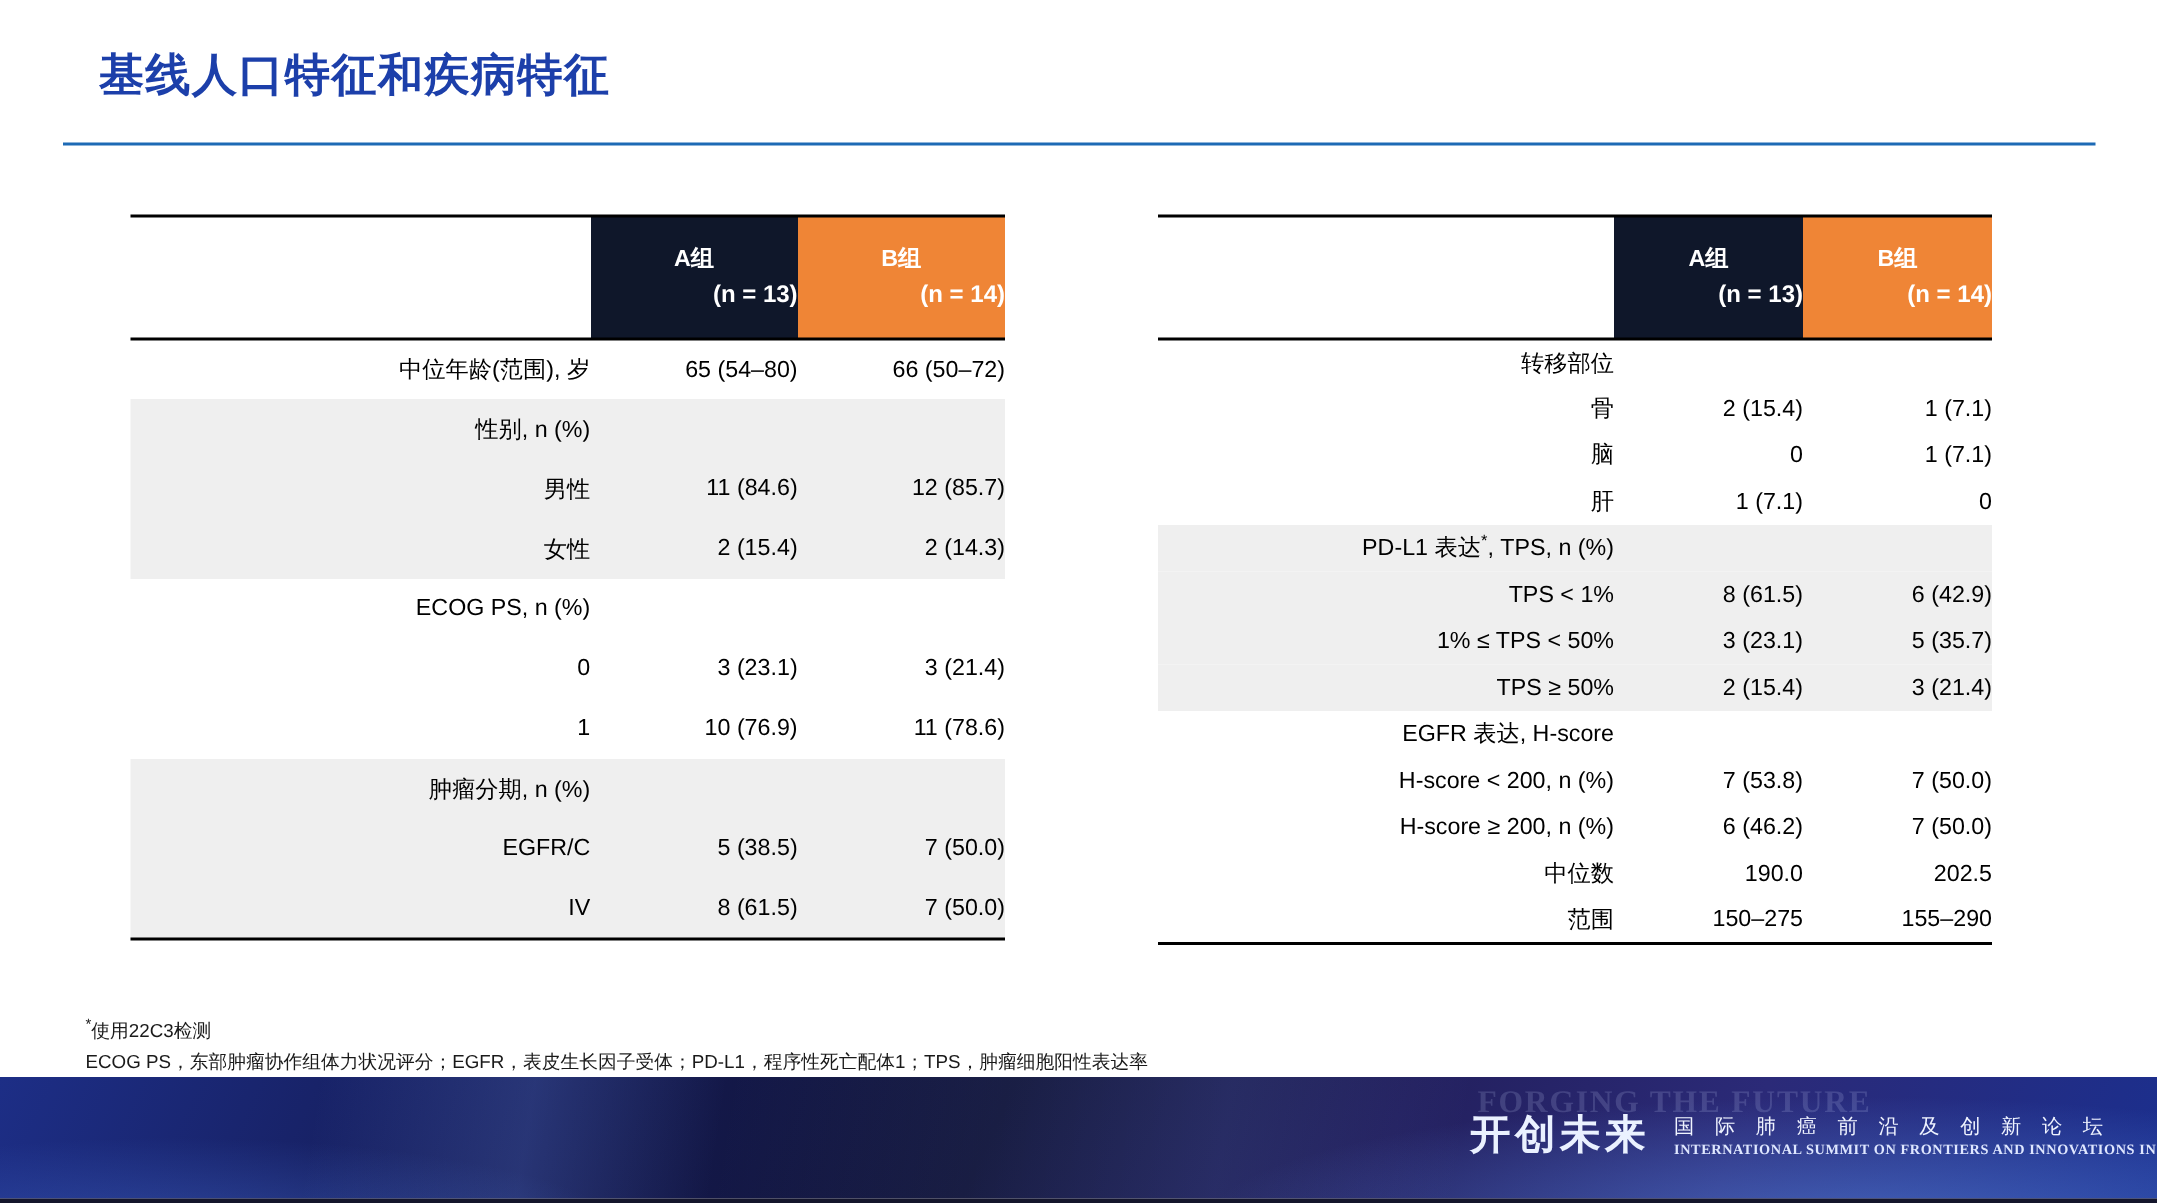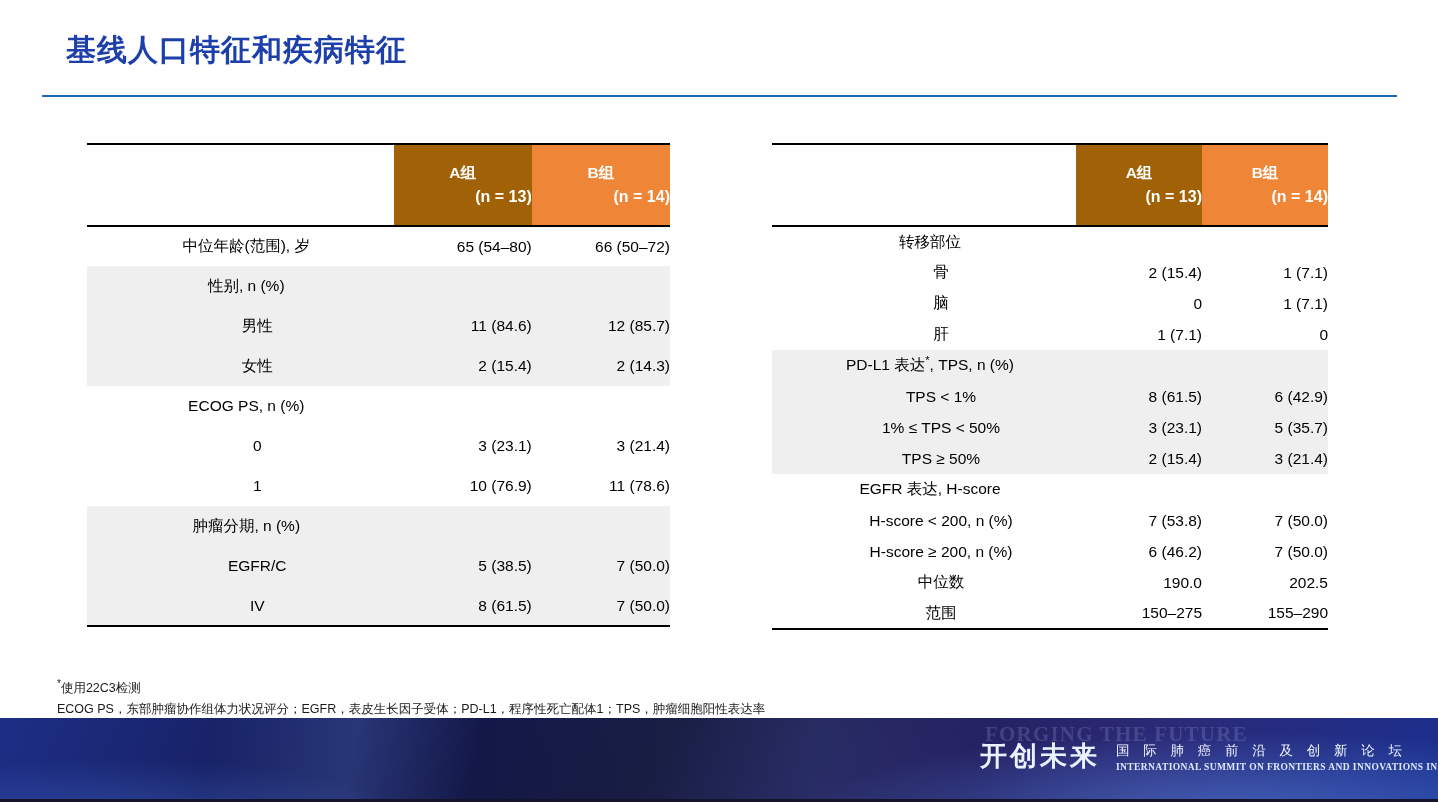--- a/index.html
+++ b/index.html
@@ -75,28 +75,28 @@
     font-weight: bold;
     font-size: 15.5px;
     line-height: 1.45;
     border-top: 2.5px solid #000;
     border-bottom: 2px solid #000;
   }
   th.head-blank {
     background: #ffffff;
     border-bottom: 1.5px solid #000;
   }
-  th.head-a { background: #a16207; margin-top: 17px; }
+  th.head-a { background: #0f172a; margin-top: 17px; }
   th.head-b { background: #ef8536; }
   th .grp-n { font-size: 16px; display: block; text-align: right; }
 
   
   tr.data-row td { height: 40px; }
   tr.data-row td.lbl {
-    text-align: center;
+    text-align: right;
     padding-left: 12px;
     white-space: nowrap;
   }
   tr.data-row td.lbl.indent { padding-left: 34px; }
   tr.data-row td.val { text-align: right; }
 
   tr.band-gray td { background: #efefef; }
   tr.band-white td { background: #ffffff; }
 
   

